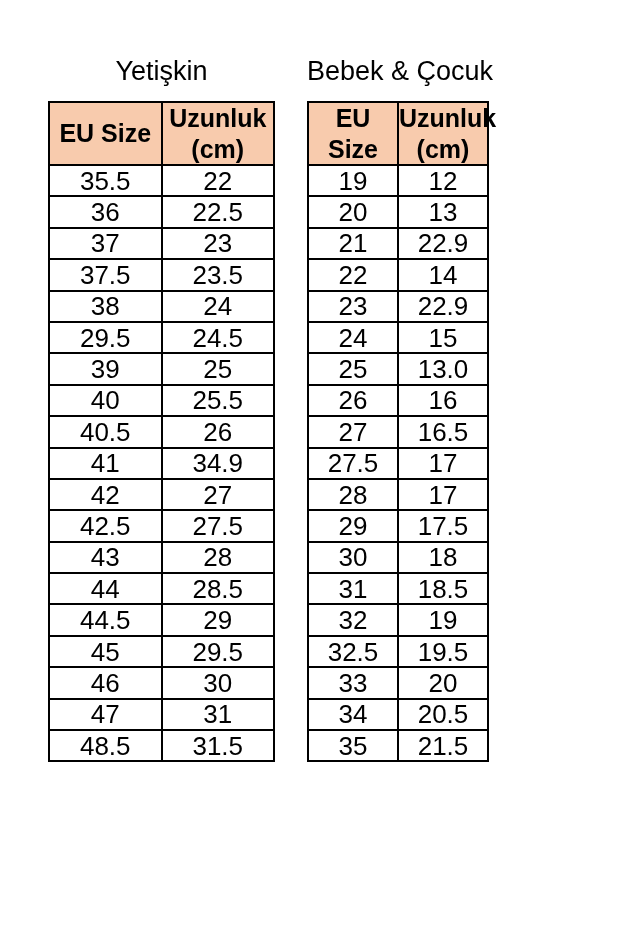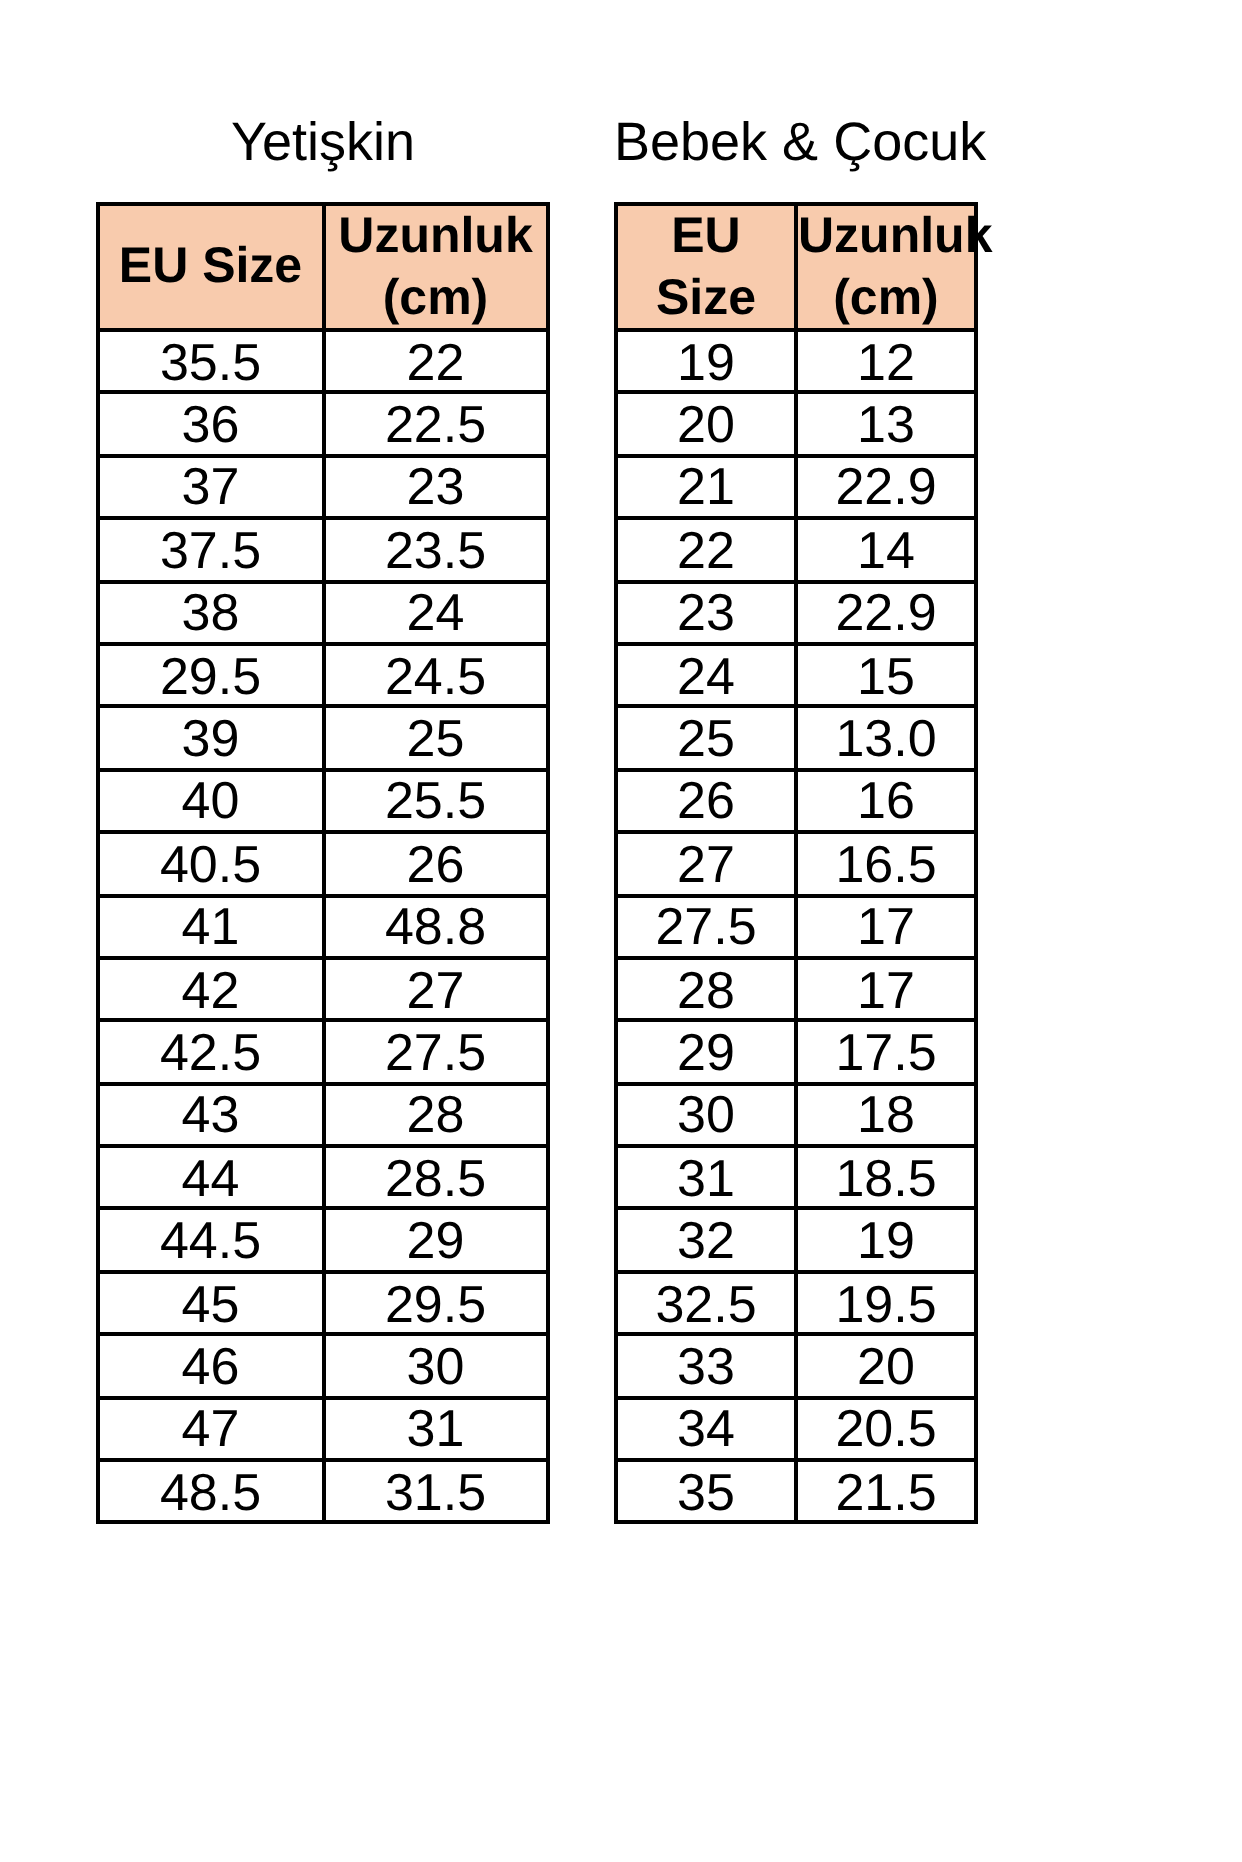--- a/index.html
+++ b/index.html
@@ -109,21 +109,21 @@
           <tr>
             <td>40</td>
             <td>25.5</td>
           </tr>
           <tr>
             <td>40.5</td>
             <td>26</td>
           </tr>
           <tr>
             <td>41</td>
-            <td>48.8</td>
+            <td>34.9</td>
           </tr>
           <tr>
             <td>42</td>
             <td>27</td>
           </tr>
           <tr>
             <td>42.5</td>
             <td>27.5</td>
           </tr>
           <tr>

